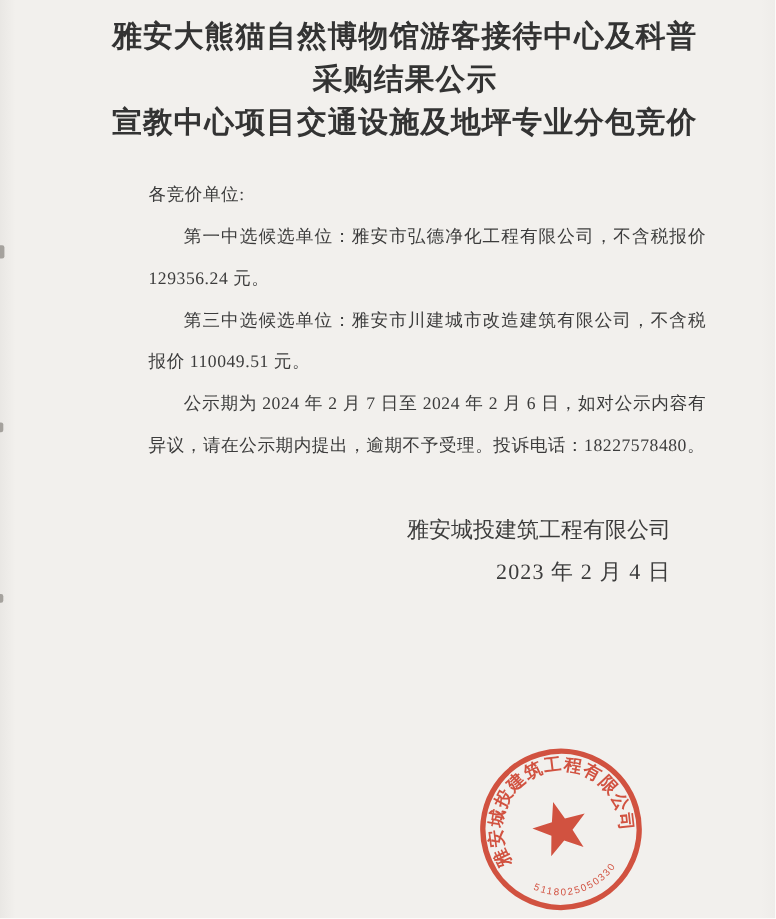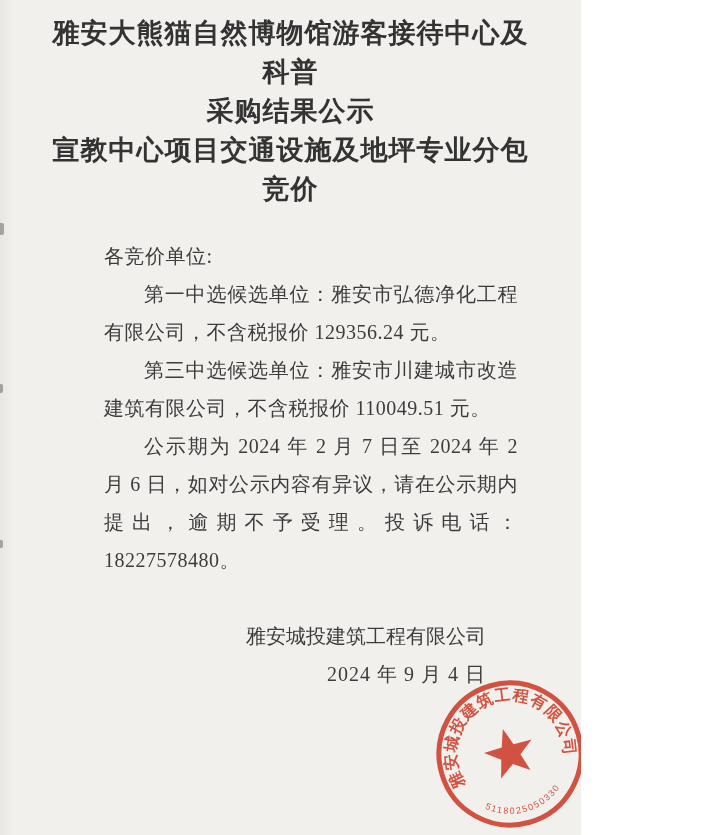--- a/index.html
+++ b/index.html
@@ -8,39 +8,40 @@
     --stamp: #d93f2b;
   }
   * { margin: 0; padding: 0; box-sizing: border-box; }
   html, body { width: 705px; }
   body {
     font-family: "Liberation Serif", "DejaVu Serif", serif;
     background: #ffffff;
   }
   .page {
     position: relative;
-    width: 581px;
+    width: 705px;
     height: 835px;
     background: linear-gradient(90deg, #e9e7e4 0px, var(--bg) 14px, var(--bg) 692px, #eeece9 705px);
     color: var(--ink);
     overflow: hidden;
+    padding-left: 31px;
   }
   .doc-title {
     margin: 14px 46px 0 46px;
     text-align: center;
     font-family: "Liberation Sans", "DejaVu Sans", sans-serif;
     font-weight: bold;
     font-size: 27px;
     line-height: 39px;
     letter-spacing: 1px;
     color: #333333;
   }
   .content {
     margin: 28px 63px 0 104px;
-    font-size: 20px;
+    font-size: 16px;
     line-height: 38px;
     text-align: justify;
     text-justify: inter-character;
     letter-spacing: 0.5px;
   }
   .salutation { text-indent: 0; }
   .content p.para { text-indent: 2em; }
   .signature {
     margin: 38px 95px 0 0;
     font-size: 20px;
@@ -97,21 +98,21 @@
 
   <div class="content">
     <p class="salutation">各竞价单位:</p>
     <p class="para">第一中选候选单位：雅安市弘德净化工程有限公司，不含税报价 129356.24 元。</p>
     <p class="para">第三中选候选单位：雅安市川建城市改造建筑有限公司，不含税报价 110049.51 元。</p>
     <p class="para">公示期为 2024 年 2 月 7 日至 2024 年 2 月 6 日，如对公示内容有异议，请在公示期内提出，逾期不予受理。投诉电话：18227578480。</p>
   </div>
 
   <div class="signature">
     <div class="sig-company">雅安城投建筑工程有限公司</div>
-    <div class="sig-date">2024 年 9 月 4 日</div>
+    <div class="sig-date">2023 年 2 月 4 日</div>
   </div>
 
   <svg class="seal" viewBox="0 0 166 166" xmlns="http://www.w3.org/2000/svg" aria-hidden="true">
     <g transform="rotate(-16 83 83)">
       <circle cx="83" cy="83" r="71"></circle>
       <polygon class="star" points="83,57 89.17,74.51 107.73,74.97 92.99,86.24 98.29,104.03 83,93.5 67.71,104.03 73.01,86.24 58.27,74.97 76.83,74.51"></polygon>
       <path id="seal-arc-top" d="M 31.9,100.6 A 54,54 0 1 1 134.1,100.6" fill="none"></path>
       <path id="seal-arc-bottom" d="M 33.9,117.4 A 60,60 0 0 0 132.1,117.4" fill="none"></path>
       <text class="arc-company">
         <textPath href="#seal-arc-top" startOffset="50%" text-anchor="middle">雅安城投建筑工程有限公司</textPath>

